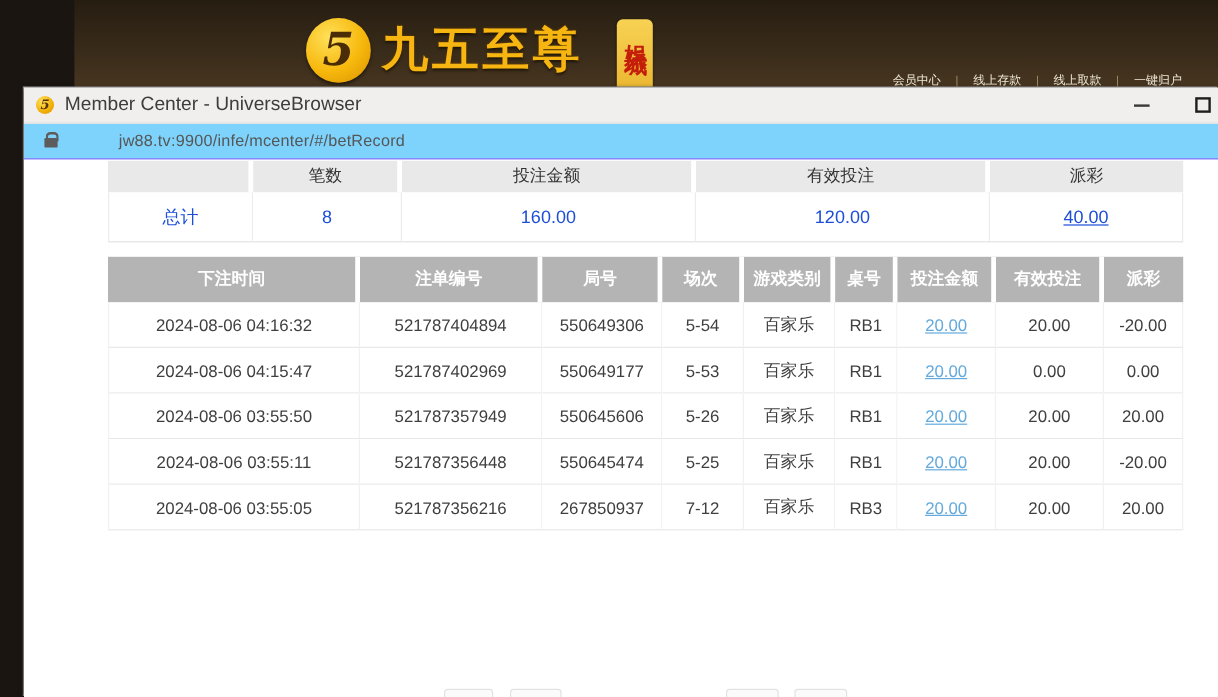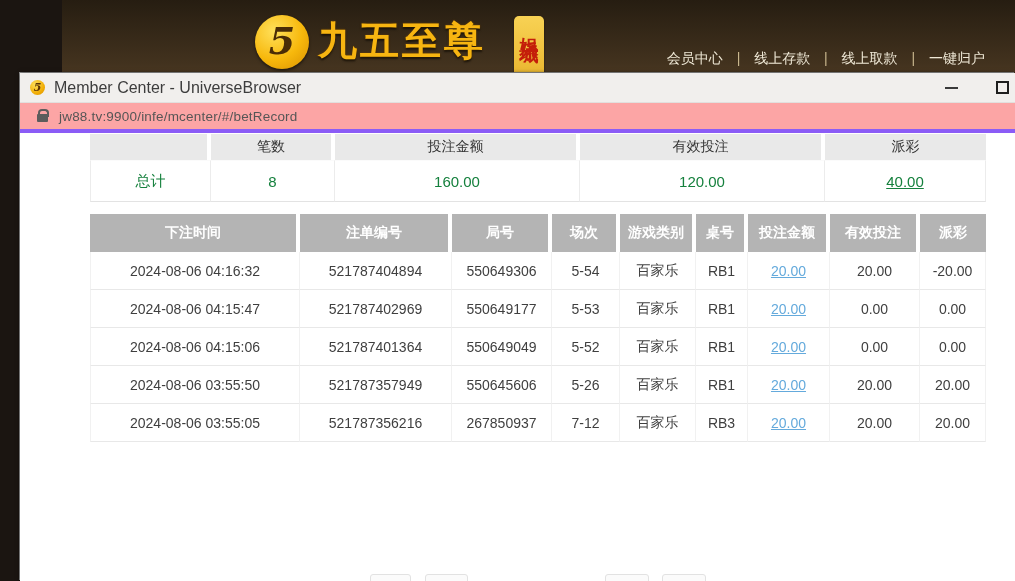--- a/index.html
+++ b/index.html
@@ -37,22 +37,22 @@
   .brand-badge {
     position: absolute; left: 452px; top: 16px; width: 30px; height: 110px;
     background: linear-gradient(180deg, #f8d254, #dfa012);
     border-radius: 5px;
     color: #c41e0a; font-weight: bold; font-size: 19px;
     writing-mode: vertical-rl; text-orientation: upright; letter-spacing: 3px;
     display: flex; align-items: center; padding-top: 6px;
     box-shadow: 0 1px 2px rgba(0,0,0,.5);
   }
   .site-nav {
-    position: absolute; top: 50px; right: 30px;
-    font-size: 14px; color: #efe8d6; white-space: nowrap;
+    position: absolute; top: 60px; right: 30px;
+    font-size: 10px; color: #efe8d6; white-space: nowrap; font-family: Liberation Serif, serif;
   }
   .site-nav .navlink { cursor: pointer; }
   .site-nav .sep { color: #c9b78e; margin: 0 10px; }
 
   
   .bwindow {
     position: absolute; left: 20px; top: 73px; width: 995px; height: 508px;
     background: #fff; overflow: hidden;
     box-shadow: 0 0 4px rgba(0,0,0,.6), -1px -1px 0 #9a9a9a;
   }
@@ -71,22 +71,22 @@
   .title-text { font-size: 16px; color: #3d3d3d; }
   .btn-min {
     position: absolute; right: 57px; top: 14px; width: 13px; height: 2px;
     background: #3a3a3a; cursor: pointer;
   }
   .btn-max {
     position: absolute; right: 6px; top: 8px; width: 13px; height: 13px;
     border: 2px solid #1e1e1e; cursor: pointer;
   }
   .urlbar {
-    height: 30px; background: #fca5a5; border-bottom: 4px solid #8b5cf6;
-    display: flex; align-items: center; padding: 0 12px;
+    height: 30px; background: #7dd3fc; border-bottom: 1px solid #8b5cf6;
+    display: flex; align-items: center; padding: 0 12px; gap: 40px;
   }
   .lock { position: relative; width: 11px; height: 8px; background: #5c5c5c;
     border-radius: 1px; margin: 3px 11px 0 5px; flex: 0 0 auto; }
   .lock:before {
     content: ""; position: absolute; left: 1px; top: -5px; width: 7px; height: 6px;
     border: 2px solid #5c5c5c; border-bottom: none; border-radius: 4px 4px 0 0;
   }
   .url-text { font-size: 13.5px; color: #565656; letter-spacing: .2px; }
 
   
@@ -94,21 +94,21 @@
   .tablewrap { position: absolute; left: 70px; top: 1px; width: 896px; }
   table { border-collapse: separate; border-spacing: 0; table-layout: fixed; width: 896px; }
 
   
   .summary th {
     height: 26px; background: #e9e9e9; border-right: 4px solid #fff;
     font-size: 14px; font-weight: normal; color: #333; 
   }
   .summary th:last-child { border-right: none; }
   .summary td {
-    height: 42px; text-align: center; font-size: 15px; color: #15803d;
+    height: 42px; text-align: center; font-size: 15px; color: #1d4ed8;
     background: #fff; border-bottom: 1px solid #e3e3e3; border-top: 1px solid #fbfbfb;
     border-right: 1px solid #ececec;
   }
   .summary td:first-child { border-left: 1px solid #ececec; }
   .summary td:last-child { border-right: 1px solid #ececec; text-decoration: underline; }
 
   
   .detail { margin-top: 12px; }
   .detail th {
     height: 38px; background: #b4b4b4; border-right: 4px solid #fff;
@@ -239,42 +239,42 @@
           <td>521787402969</td>
           <td>550649177</td>
           <td>5-53</td>
           <td>百家乐</td>
           <td>RB1</td>
           <td><a href="#" class="amt-link">20.00</a></td>
           <td>0.00</td>
           <td class="payout">0.00</td>
         </tr>
         <tr>
-          <td>2024-08-06 04:15:06</td>
-          <td>521787401364</td>
-          <td>550649049</td>
-          <td>5-52</td>
-          <td>百家乐</td>
-          <td>RB1</td>
-          <td><a href="#" class="amt-link">20.00</a></td>
-          <td>0.00</td>
-          <td class="payout">0.00</td>
-        </tr>
-        <tr>
           <td>2024-08-06 03:55:50</td>
           <td>521787357949</td>
           <td>550645606</td>
           <td>5-26</td>
           <td>百家乐</td>
           <td>RB1</td>
           <td><a href="#" class="amt-link">20.00</a></td>
           <td>20.00</td>
           <td class="payout">20.00</td>
         </tr>
         <tr>
+          <td>2024-08-06 03:55:11</td>
+          <td>521787356448</td>
+          <td>550645474</td>
+          <td>5-25</td>
+          <td>百家乐</td>
+          <td>RB1</td>
+          <td><a href="#" class="amt-link">20.00</a></td>
+          <td>20.00</td>
+          <td class="payout neg">-20.00</td>
+        </tr>
+        <tr>
           <td>2024-08-06 03:55:05</td>
           <td>521787356216</td>
           <td>267850937</td>
           <td>7-12</td>
           <td>百家乐</td>
           <td>RB3</td>
           <td><a href="#" class="amt-link">20.00</a></td>
           <td>20.00</td>
           <td class="payout">20.00</td>
         </tr>

